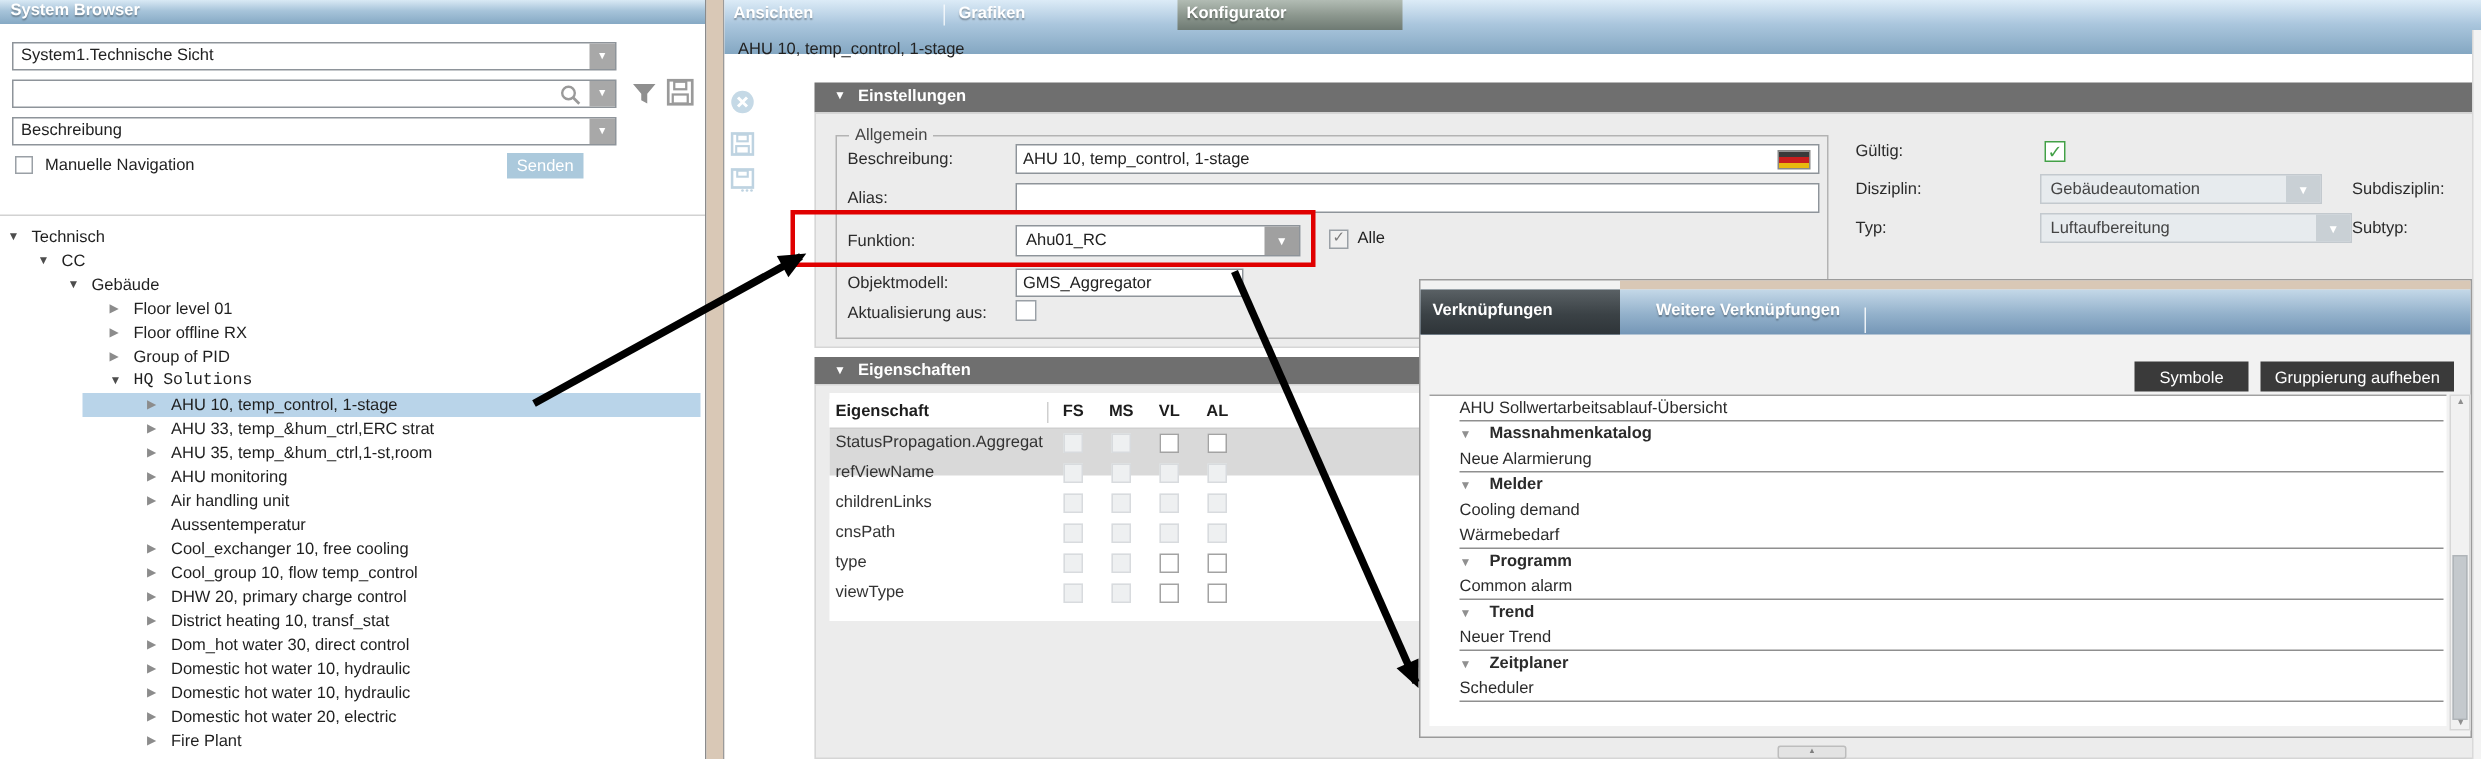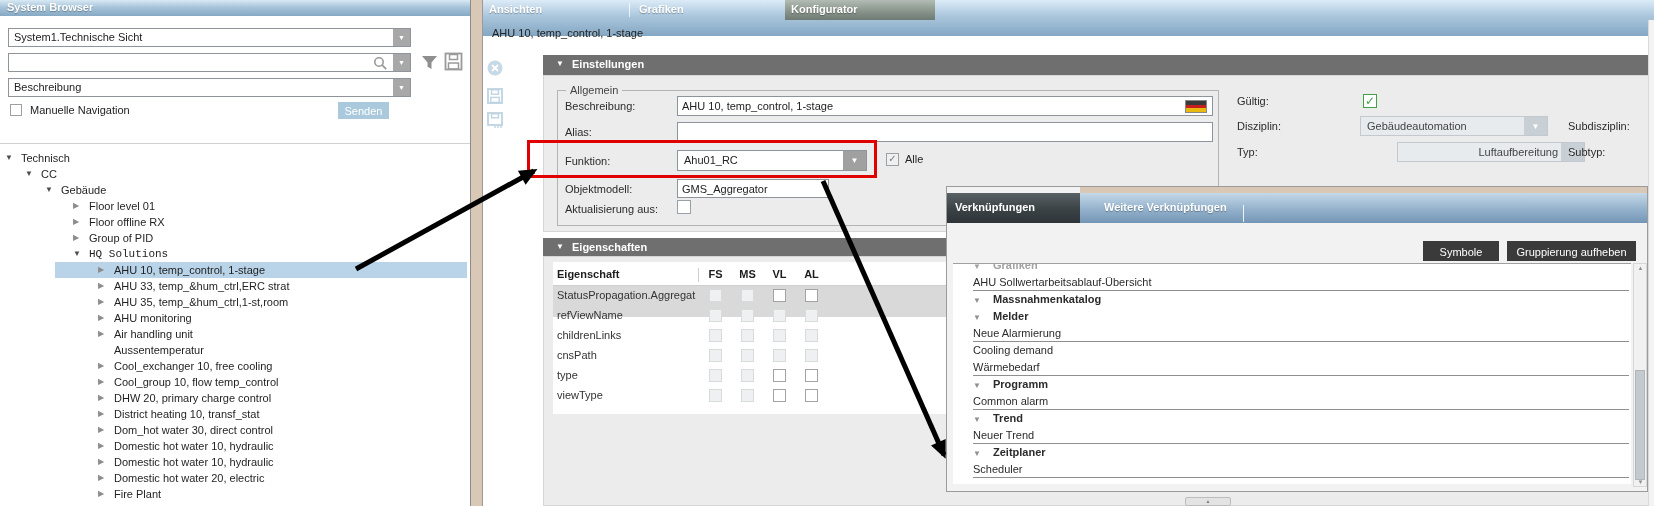--- a/index.html
+++ b/index.html
@@ -310,21 +310,21 @@
 
     <span class="flabel" style="left:754px;top:95px;">Gültig:</span>
     <span class="chk chk-green cbcheck" style="left:880px;top:94px;">✓</span>
     <span class="flabel" style="left:754px;top:120px;">Disziplin:</span>
     <div class="combo dis" style="left:877px;top:116px;width:188px;height:20px;">
       <span class="cval">Gebäudeautomation</span>
       <span class="cbtn dbtn">▼</span>
     </div>
     <span class="flabel" style="left:1085px;top:120px;">Subdisziplin:</span>
     <span class="flabel" style="left:754px;top:146px;">Typ:</span>
-    <div class="combo dis" style="left:914px;top:142px;width:188px;height:20px;text-align:right;">
+    <div class="combo dis" style="left:877px;top:142px;width:208px;height:20px;">
       <span class="cval">Luftaufbereitung</span>
       <span class="cbtn dbtn">▼</span>
     </div>
     <span class="flabel" style="left:1085px;top:146px;">Subtyp:</span>
 
     <div class="sec-hdr" style="left:60px;top:238px;width:1111px;height:18px;">
       <span class="tri shdr-tri">▼</span>
       <span class="ttl">Eigenschaften</span>
     </div>
     <div class="sec-body" style="left:60px;top:256px;width:1111px;height:250px;"></div>
@@ -391,25 +391,24 @@
       <div class="ov-tab-dark">
         <span>Verknüpfungen</span>
       </div>
       <span class="ov-tab2">Weitere Verknüpfungen</span>
       <span class="ov-tabsep"></span>
     </div>
     <button class="ov-btn" style="left:476px;top:54px;width:76px;">Symbole</button>
     <button class="ov-btn" style="left:560px;top:54px;width:129px;">Gruppierung aufheben</button>
 
     <div class="llist">
-        <div class="lrow lgroup clipped"><span class="gtri">▼</span><span class="gname">Grafiken</span></div>
         <div class="lrow litem sep">AHU Sollwertarbeitsablauf-Übersicht</div>
         <div class="lrow lgroup"><span class="gtri">▼</span><span class="gname">Massnahmenkatalog</span></div>
+        <div class="lrow litem sep">Neue Alarmierung</div>
         <div class="lrow lgroup"><span class="gtri">▼</span><span class="gname">Melder</span></div>
-        <div class="lrow litem sep">Neue Alarmierung</div>
         <div class="lrow litem">Cooling demand</div>
         <div class="lrow litem sep">Wärmebedarf</div>
         <div class="lrow lgroup"><span class="gtri">▼</span><span class="gname">Programm</span></div>
         <div class="lrow litem sep">Common alarm</div>
         <div class="lrow lgroup"><span class="gtri">▼</span><span class="gname">Trend</span></div>
         <div class="lrow litem sep">Neuer Trend</div>
         <div class="lrow lgroup"><span class="gtri">▼</span><span class="gname">Zeitplaner</span></div>
         <div class="lrow litem sep">Scheduler</div>
       </div>
 

